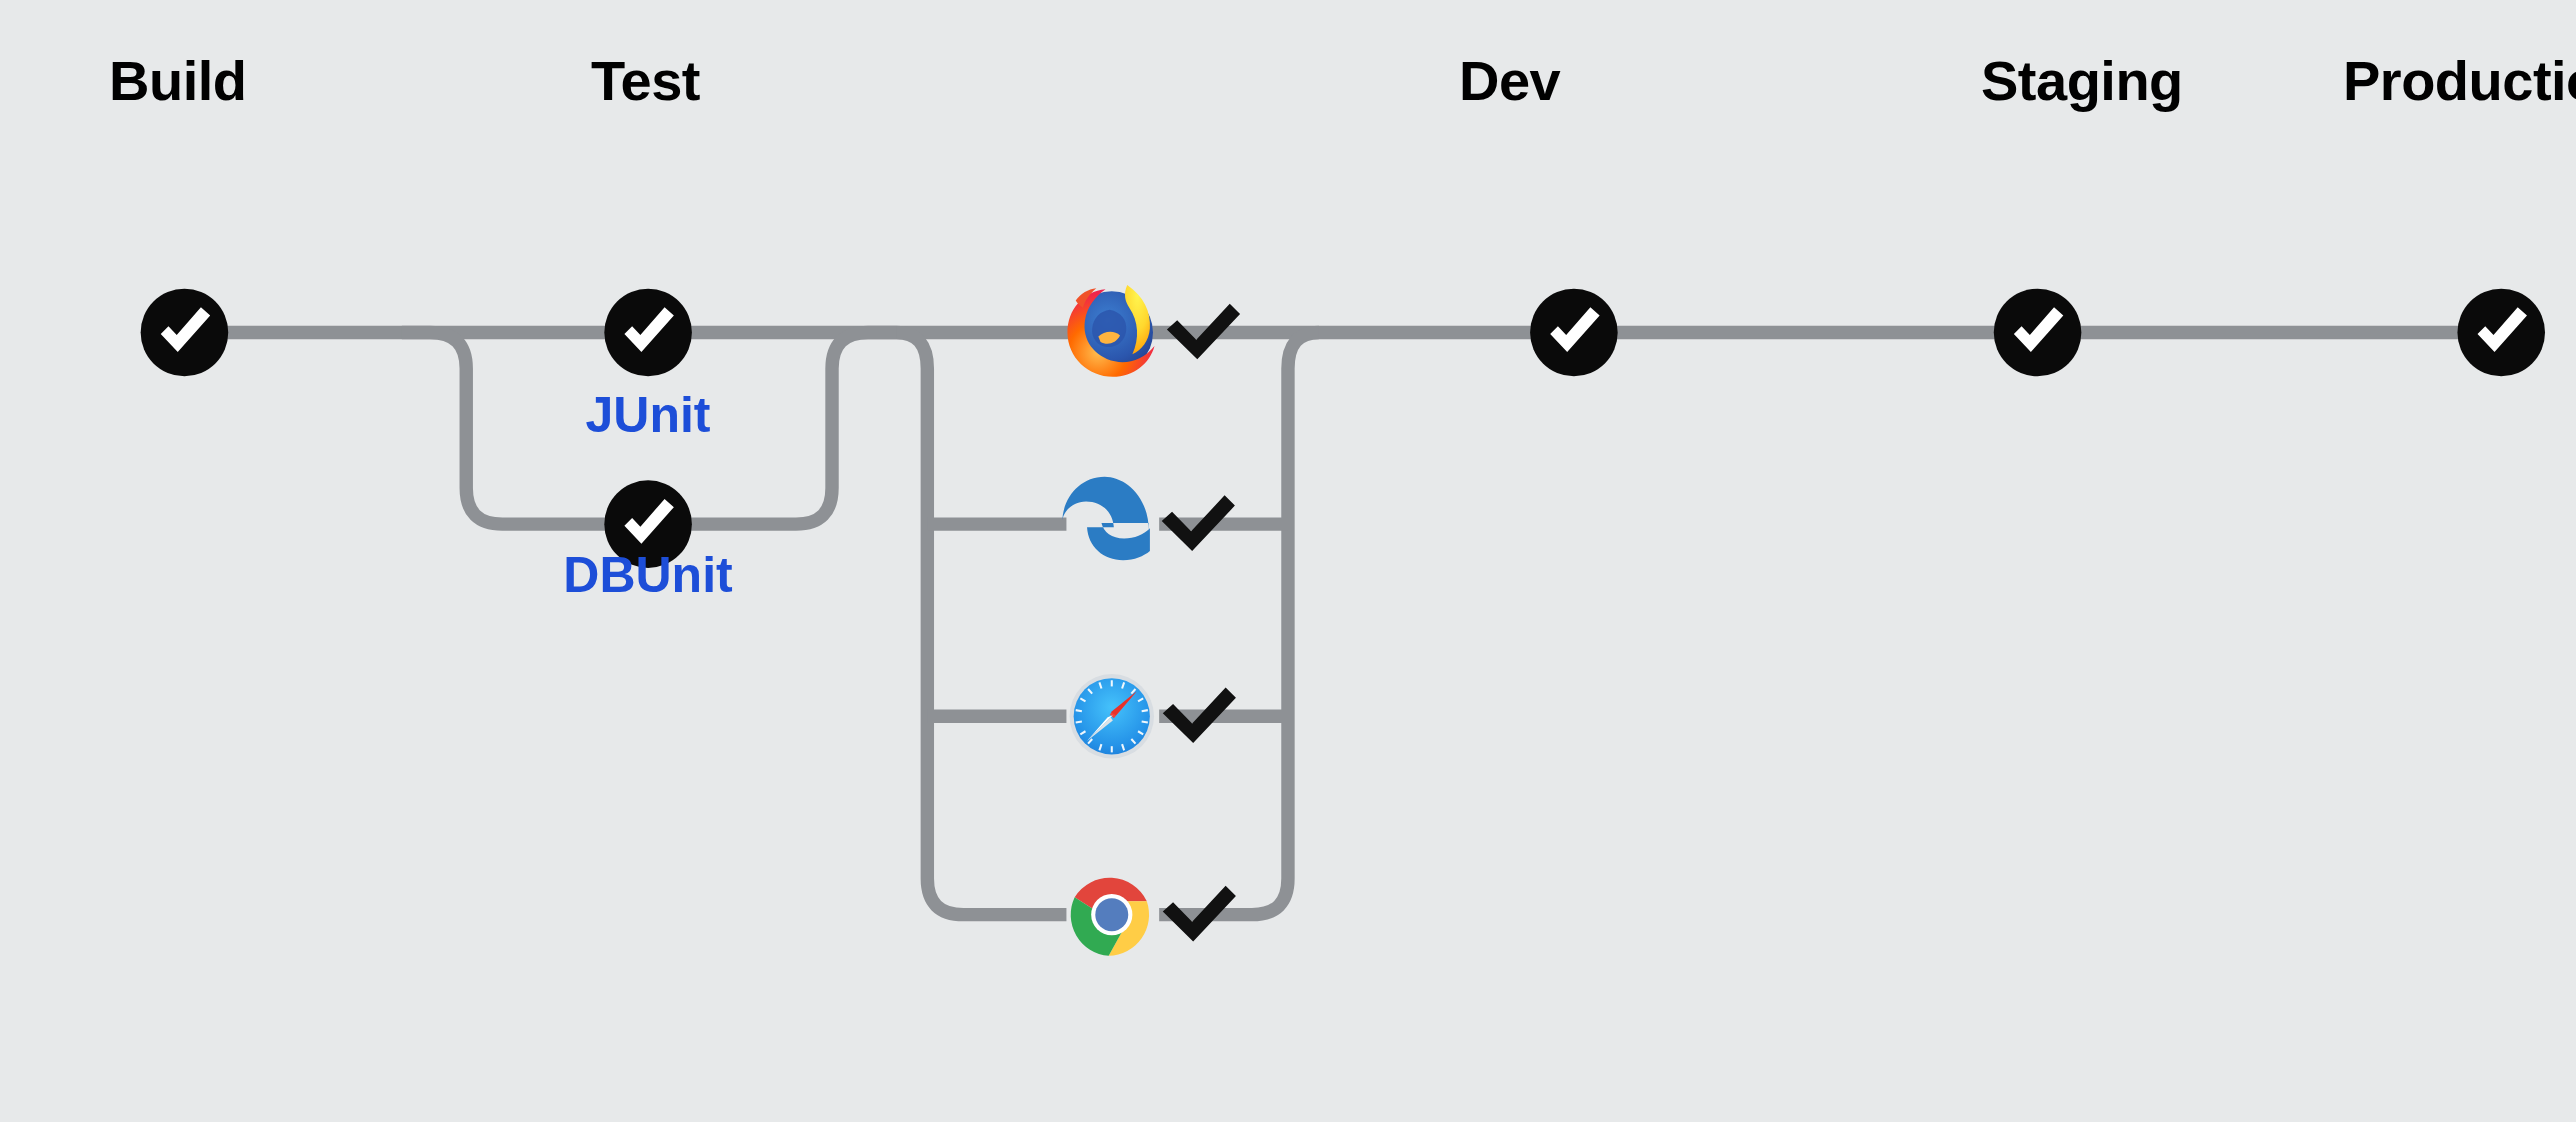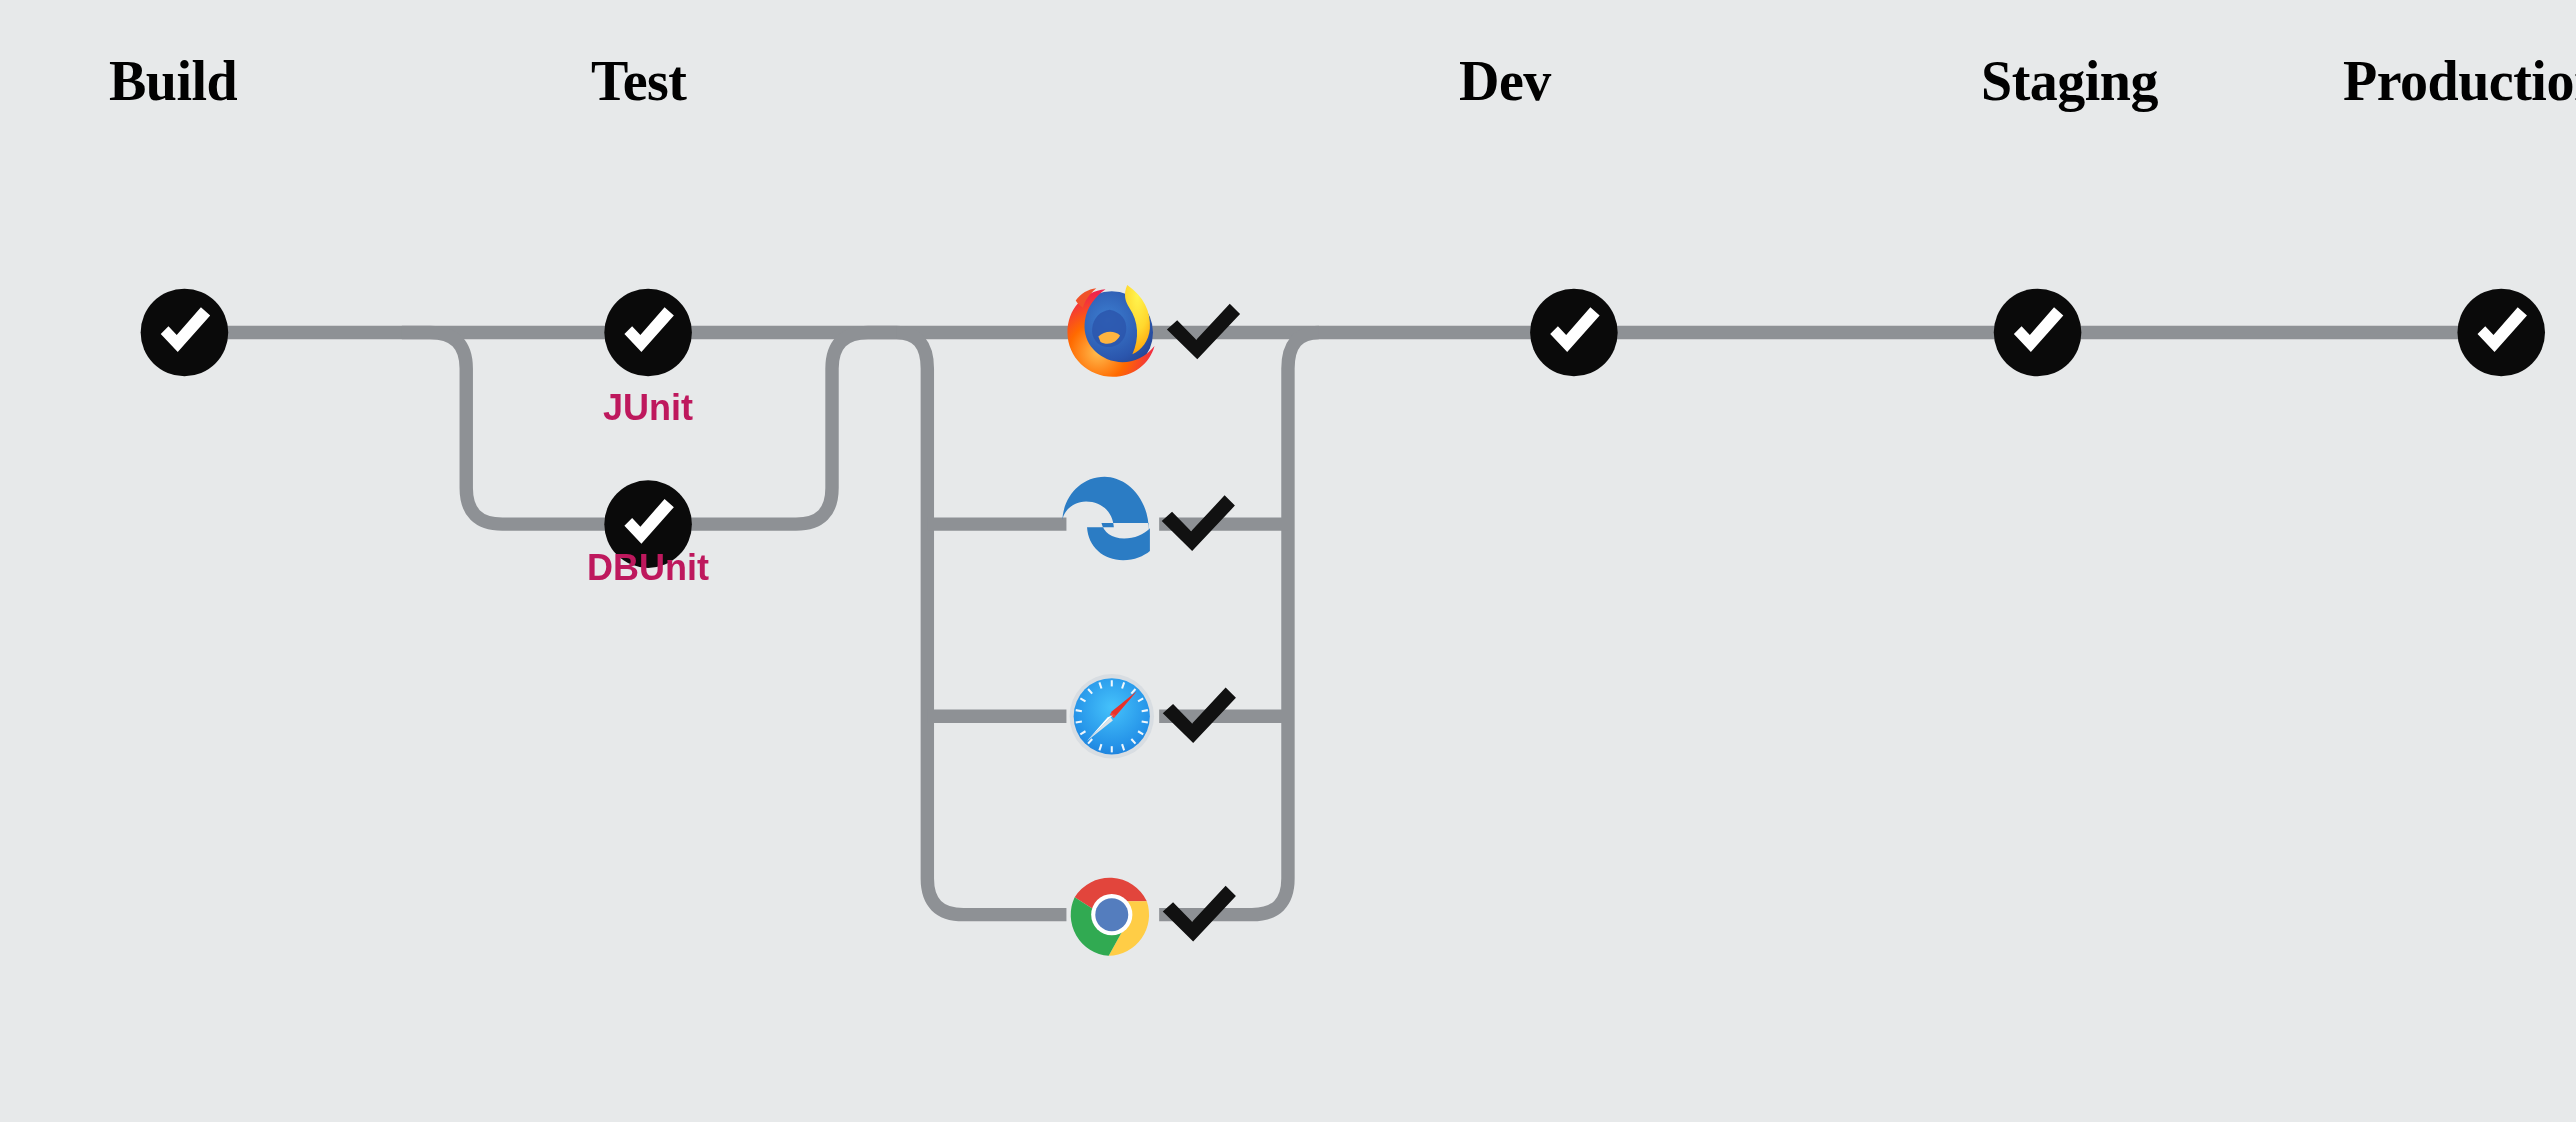--- a/index.html
+++ b/index.html
@@ -25,27 +25,26 @@
     height: 1123px;
   }
   .stage-label {
     position: absolute;
     font-size: 56px;
     font-weight: bold;
     color: #010101;
     white-space: nowrap;
     letter-spacing: -0.5px;
     line-height: 1;
-    font-family: Liberation Serif, serif;
   }
   .sub-label {
     position: absolute;
-    font-size: 36px;
+    font-size: 50px;
     font-weight: bold;
-    color: #be185d;
+    color: #1d4ed8;
     white-space: nowrap;
     text-align: center;
     line-height: 1;
   }
 </style>
 </head>
 <body>
 
 <div id="stage">
 

